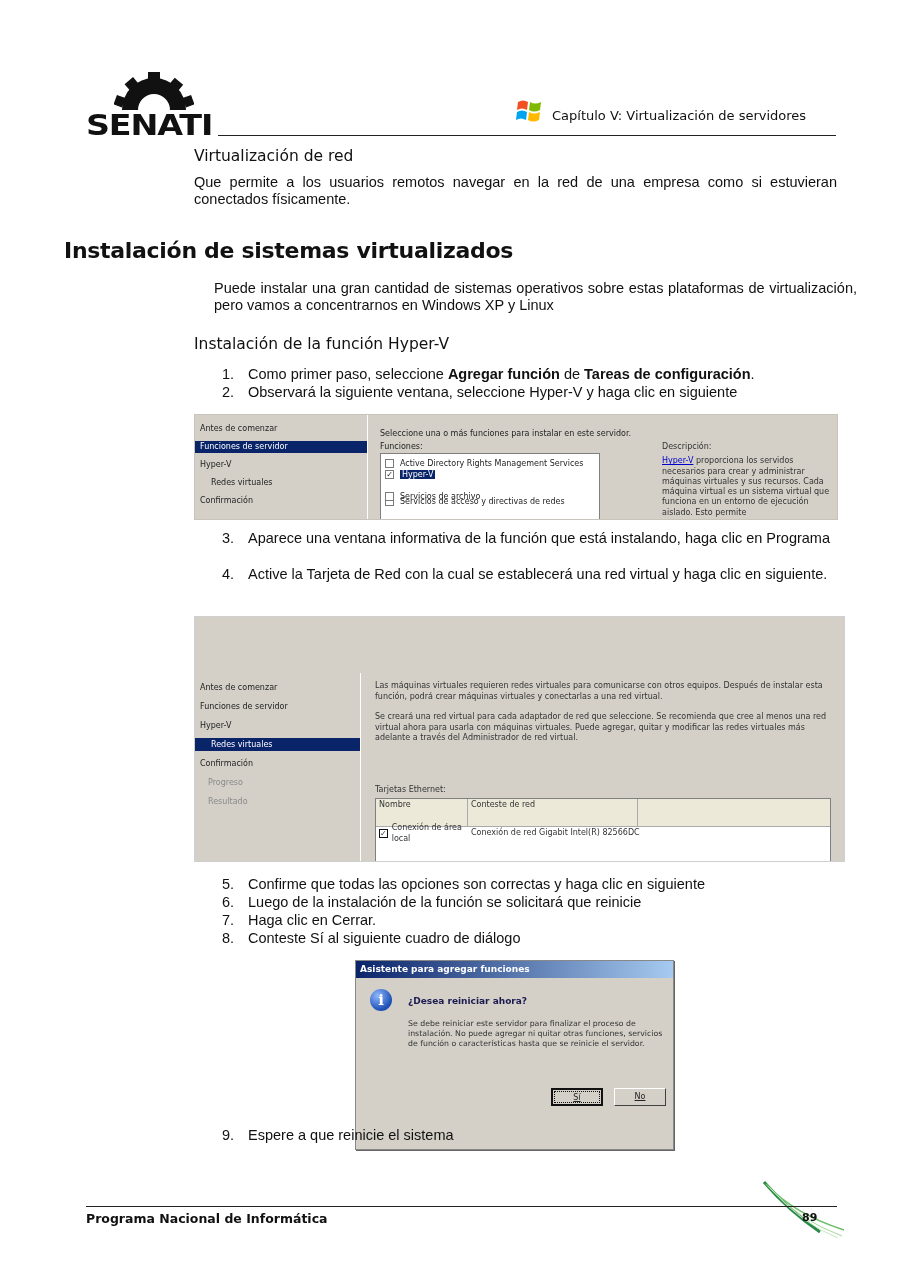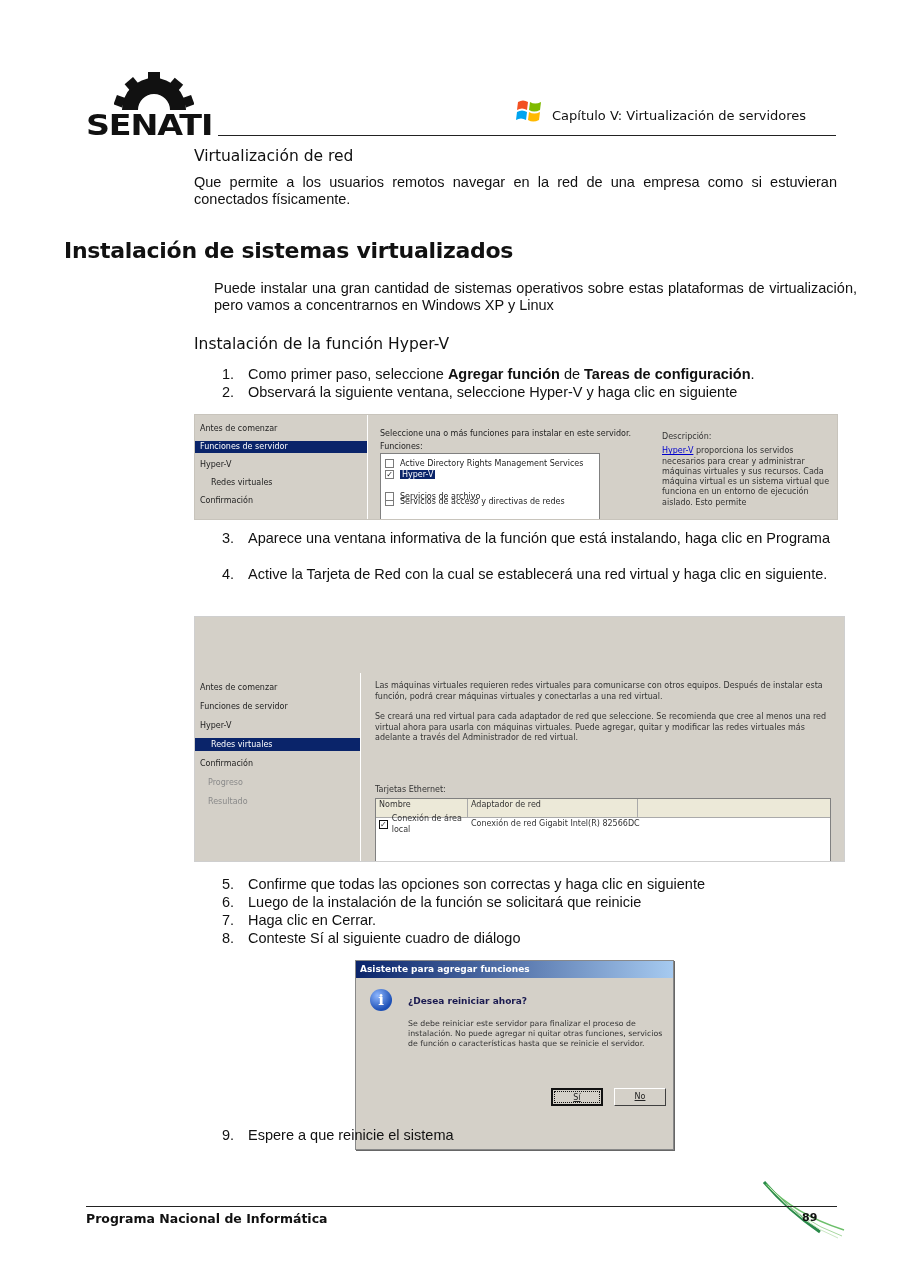--- a/index.html
+++ b/index.html
@@ -28,35 +28,35 @@
   .shot1 .nav { position: absolute; left: 0; top: 0; width: 173px; height: 106px; background: #d4d0c8; border-right: 1px solid #fff; }
   .nav-item { position: absolute; left: 0; width: 100%; height: 12px; padding-left: 5px; line-height: 12px; font-size: 8px; color: #222; }
   .nav-item.sel { background: #0a246a; color: #fff; }
   .nav-item.sub { padding-left: 16px; }
   .nav-item.dim { color: #8a8a8a; padding-left: 13px; }
   .shot1 .main { position: absolute; left: 185px; top: 0; right: 0; height: 106px; }
   .func-list { position: absolute; left: 0; top: 38px; width: 220px; height: 70px; background: #fff; border: 1px solid #808080; }
   .func-row { position: absolute; left: 4px; height: 11px; display: flex; align-items: center; font-size: 8px; }
   .cb { width: 9px; height: 9px; border: 1px solid #7a7a7a; background: #fff; margin-right: 6px; display: inline-flex; align-items: center; justify-content: center; font-size: 8px; line-height: 1; color: #222; }
   .func-row .lbl.sel { background: #0a246a; color: #fff; padding: 0 2px; }
-  .desc { position: absolute; left: 282px; top: 17px; width: 172px; font-size: 8px; line-height: 10.3px; color: #333; }
+  .desc { position: absolute; left: 282px; top: 27px; width: 172px; font-size: 8px; line-height: 10.3px; color: #333; }
   .desc a { color: #0000cc; text-decoration: underline; }
 
   
   .shot2 { left: 194px; top: 616px; width: 651px; height: 246px; border: 1px solid #cfcfcf; background: #d4d0c8; overflow: hidden; font-family: "DejaVu Sans", sans-serif; }
   .shot2 .top { position: absolute; left: 0; top: 0; width: 100%; height: 55px; background: #fff; border-bottom: 1px solid #bbb; }
   .wiz-icon { position: absolute; left: 8px; top: 8px; width: 40px; height: 42px; }
   .wiz-title { position: absolute; left: 62px; top: 20px; font-size: 13px; font-weight: bold; color: #222; }
   .shot2 .nav { position: absolute; left: 0; top: 56px; width: 166px; height: 190px; border-right: 1px solid #fff; }
   .shot2 .nav .nav-item { height: 13px; line-height: 13px; font-size: 8px; }
   .shot2 .main { position: absolute; left: 180px; top: 64px; right: 8px; font-size: 8px; color: #333; line-height: 10.5px; }
   .shot2 .main p { margin-bottom: 10px; }
   .eth-label { position: absolute; top: 104px; left: 0; font-size: 8px; }
   .eth-table { position: absolute; left: 0; top: 117px; width: 456px; height: 70px; background: #fff; border: 1px solid #808080; }
-  .eth-head { display: flex; height: 19px; background: #ece9d8; border-bottom: 1px solid #aaa; font-size: 8px; line-height: 11px; }
+  .eth-head { display: flex; height: 28px; background: #ece9d8; border-bottom: 1px solid #aaa; font-size: 8px; line-height: 11px; }
   .eth-head div { padding-left: 3px; border-right: 1px solid #aaa; }
   .eth-row { display: flex; height: 13px; align-items: center; font-size: 8px; }
   .eth-row .c1 { width: 92px; display: flex; align-items: center; padding-left: 3px; }
   .eth-row .c2 { padding-left: 3px; }
   .cb-dark { width: 9px; height: 9px; border: 1px solid #111; background: #fff; margin-right: 4px; display: inline-flex; align-items: center; justify-content: center; font-size: 8px; font-weight: bold; line-height: 1; }
 
   
   .dialog { left: 355px; top: 960px; width: 319px; height: 190px; background: #d4d0c8; border: 1px solid #888; box-shadow: 1px 1px 0 #666; font-family: "DejaVu Sans", sans-serif; overflow: hidden; }
   .dlg-title { height: 17px; background: linear-gradient(to right, #0a246a, #a6caf0); color: #fff; font-weight: bold; font-size: 9px; line-height: 17px; padding-left: 4px; }
   .info-icon { position: absolute; left: 14px; top: 28px; width: 22px; height: 22px; border-radius: 50%; background: radial-gradient(circle at 35% 30%, #8fb8ff, #1c4fb5 70%); color: #fff; font-weight: bold; font-family: "DejaVu Serif", serif; font-size: 15px; text-align: center; line-height: 22px; }
@@ -167,21 +167,21 @@
     <div class="nav-item dim" style="top:103px;">Progreso</div>
     <div class="nav-item dim" style="top:122px;">Resultado</div>
   </div>
   <div class="main">
     <p>Las máquinas virtuales requieren redes virtuales para comunicarse con otros equipos. Después de instalar esta función, podrá crear máquinas virtuales y conectarlas a una red virtual.</p>
     <p>Se creará una red virtual para cada adaptador de red que seleccione. Se recomienda que cree al menos una red virtual ahora para usarla con máquinas virtuales. Puede agregar, quitar y modificar las redes virtuales más adelante a través del Administrador de red virtual.</p>
     <div class="eth-label">Tarjetas Ethernet:</div>
     <div class="eth-table">
       <div class="eth-head">
         <div style="width:92px;">Nombre</div>
-        <div style="width:170px;">Adaptador de red</div>
+        <div style="width:170px;">Conteste de red</div>
         <div style="flex:1;border-right:none;"></div>
       </div>
       <div class="eth-row">
         <div class="c1">
           <span class="cb-dark">✓</span>
           <span>Conexión de área local</span>
         </div>
         <div class="c2">Conexión de red Gigabit Intel(R) 82566DC</div>
       </div>
     </div>

